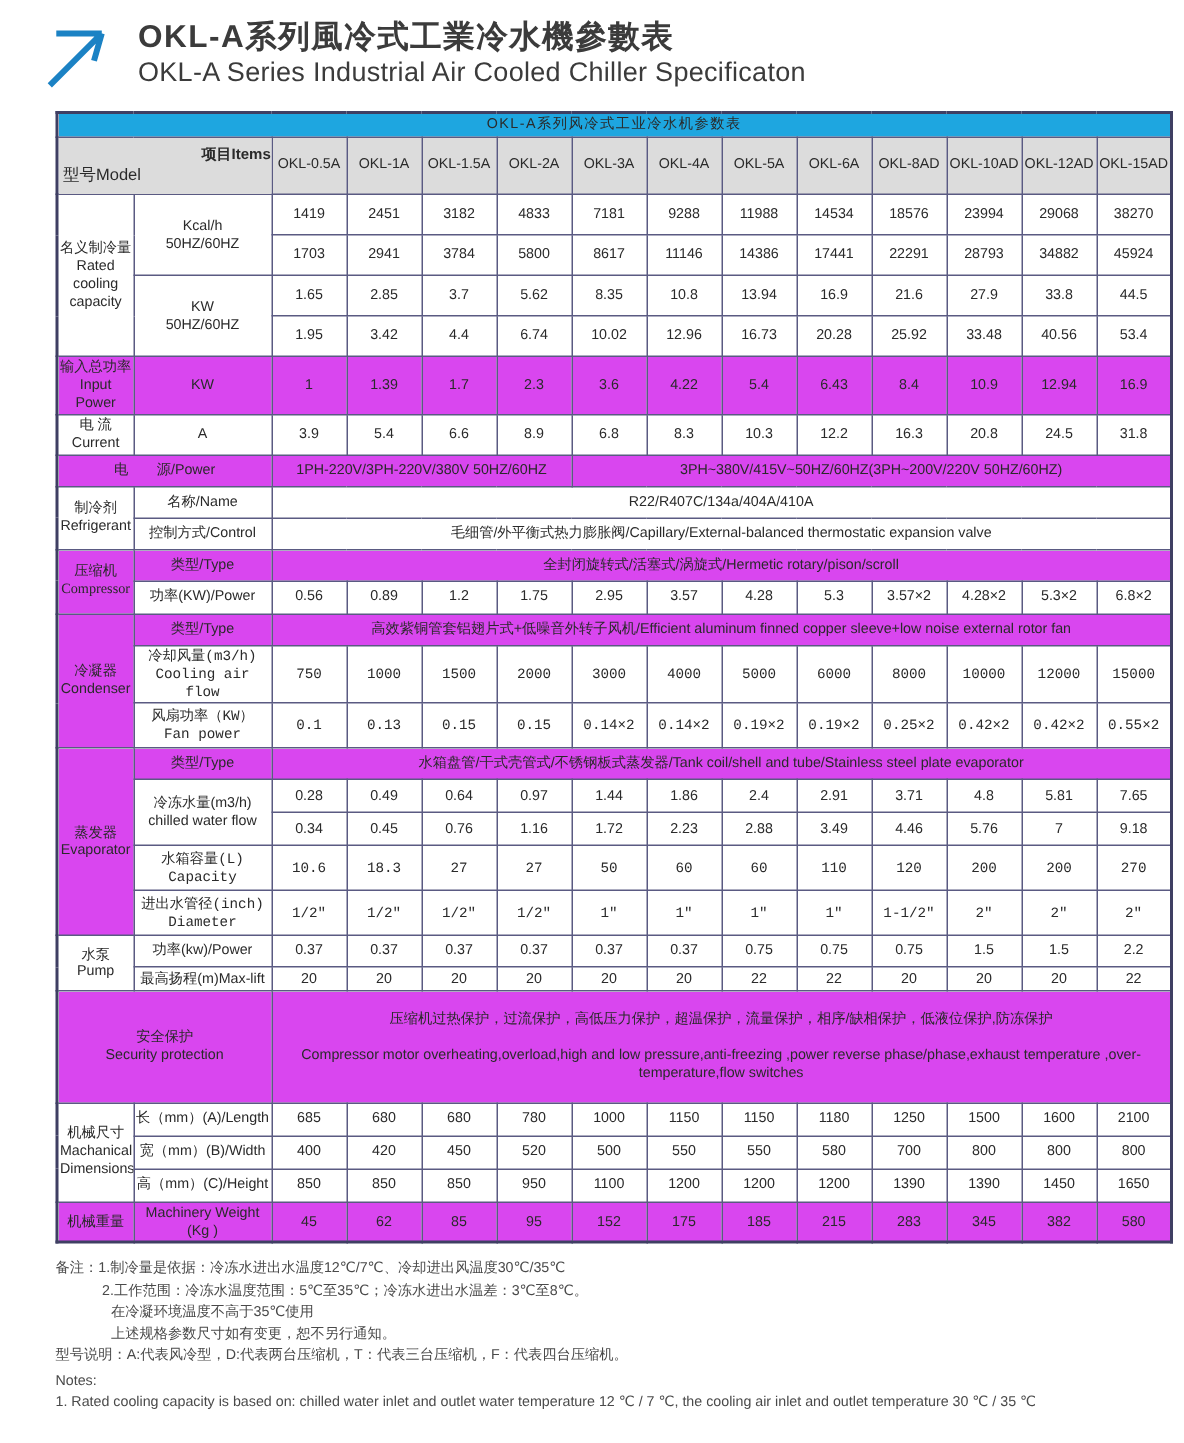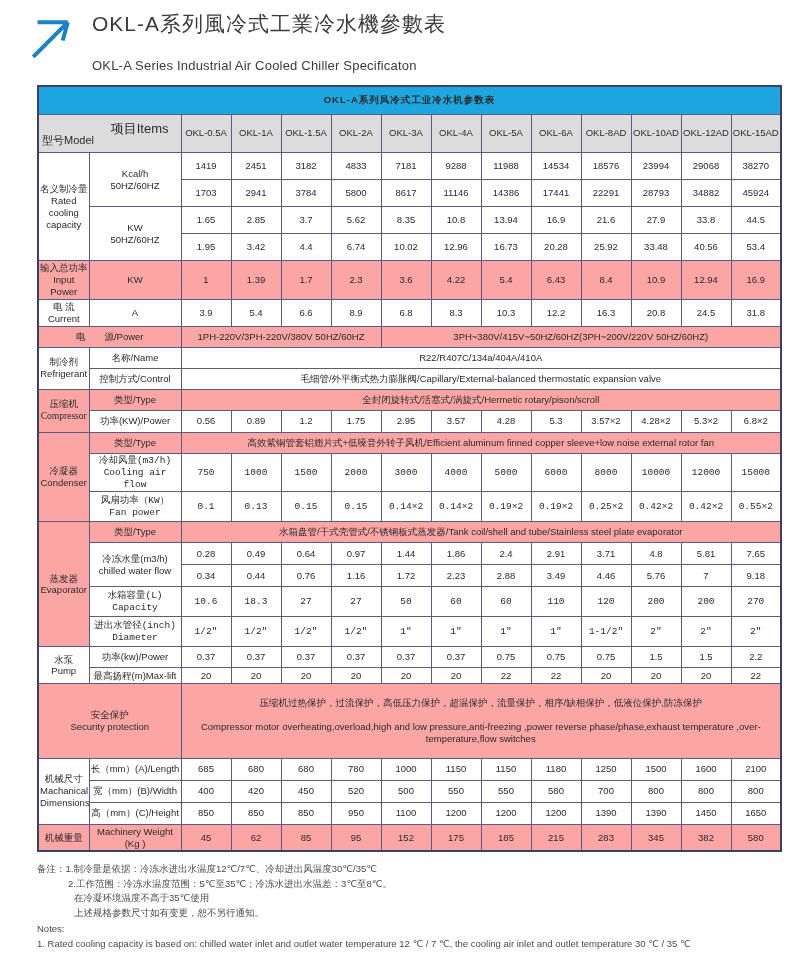--- a/index.html
+++ b/index.html
@@ -1,38 +1,38 @@
 <!DOCTYPE html>
 <html><head>
 <meta charset="utf-8">
 <style>
   * { margin:0; padding:0; box-sizing:border-box; }
   html,body { width:789px; background:#ffffff; font-family:"Liberation Sans","DejaVu Sans",sans-serif; color:#333; }
   body { height:962px; overflow:hidden; }
 
   .page-header { display:flex; align-items:flex-start; gap:12px; margin:10px 0 0 28px; }
   .logo-svg { width:52px; height:50px; margin-top:2px; }
-  .title-zh { font-size:21px; font-weight:normal; color:#3b3b3b; letter-spacing:1px; }
-  .title-en { font-size:13px; font-weight:normal; color:#3b3b3b; margin-top:20px; letter-spacing:.2px; }
+  .title-zh { font-size:21px; font-weight:bold; color:#3b3b3b; letter-spacing:1px; }
+  .title-en { font-size:18px; font-weight:normal; color:#3b3b3b; margin-top:0; letter-spacing:.2px; }
 
   table.spec { border-collapse:collapse; table-layout:fixed; width:745px; margin:12px 0 0 37px;
                border:2px solid #3f3f63; }
   table.spec td { border:1px solid #5a5a82; font-size:9.5px; text-align:center; vertical-align:middle;
                   padding:1px 1px; color:#2a2a2a; line-height:1.25; white-space:pre-line; overflow:hidden; }
-  tr.g td { background:#fca5a5;margin-top:36px; }
+  tr.g td { background:#d946ef;margin-top:36px; }
   td.g { background:#dcdcdc;font-family:Liberation Serif, serif; }
-  td.title-bar { background:#1ea6e0; color:#ffffff; font-size:17px; font-weight:bold; letter-spacing:1px;
-                 height:28px; border-color:#3f3f63; }
+  td.title-bar { background:#1ea6e0; color:#ffffff; font-size:17px; font-weight:normal; letter-spacing:1px;
+                 height:16px; border-color:#3f3f63; }
   tr.r-head td { height:27px; background:#dcdcdc; font-size:9.5px; }
   tr.h27 { height:27px; } tr.h21 { height:21px; } tr.h22 { height:22px; } tr.h30 { height:30px;font-family:Liberation Mono, monospace; } tr.h20 { height:16px; }
   tr.h33 { height:22px; }
   td.corner { position:relative; background:#dcdcdc;
               background-image:linear-gradient(to bottom right, transparent 49.4%, #5a5a82 49.4%, #5a5a82 50.6%, transparent 50.6%); }
   td.corner .c-model { position:absolute; left:3px; bottom:4px; font-size:11px; }
-  td.corner .c-items { position:absolute; right:12px; top:6px; font-size:13px; }
+  td.corner .c-items { position:absolute; right:0; top:6px; font-size:10px;font-weight:bold; }
   td.sec-text { text-align:left; padding:3px 6px; font-size:9.5px; line-height:1.45; }
   .notes { margin:10px 0 0 37px; font-size:9.5px; color:#4a4a4a; line-height:1.52; }
   .notes div { white-space:nowrap; }
   .ind1 { padding-left:31px; } .ind2 { padding-left:37px; }
   .notes-en { margin-top:2px; }
 </style>
 </head>
 <body>
 
 <div class="page-header">
@@ -268,21 +268,21 @@
         <td>1.86</td>
         <td>2.4</td>
         <td>2.91</td>
         <td>3.71</td>
         <td>4.8</td>
         <td>5.81</td>
         <td>7.65</td>
       </tr>
   <tr class="h22">
         <td>0.34</td>
-        <td>0.44</td>
+        <td>0.45</td>
         <td>0.76</td>
         <td>1.16</td>
         <td>1.72</td>
         <td>2.23</td>
         <td>2.88</td>
         <td>3.49</td>
         <td>4.46</td>
         <td>5.76</td>
         <td>7</td>
         <td>9.18</td>
@@ -429,18 +429,19 @@
         <td>580</td>
       </tr>
 </tbody>
   </table>
 
 <div class="notes">
   <div>备注：1.制冷量是依据：冷冻水进出水温度12℃/7℃、冷却进出风温度30℃/35℃</div>
   <div class="ind1">2.工作范围：冷冻水温度范围：5℃至35℃；冷冻水进出水温差：3℃至8℃。</div>
   <div class="ind2">在冷凝环境温度不高于35℃使用</div>
   <div class="ind2">上述规格参数尺寸如有变更，恕不另行通知。</div>
+  <div>型号说明：A:代表风冷型，D:代表两台压缩机，T：代表三台压缩机，F：代表四台压缩机。</div>
   <div class="notes-en">
     <div>Notes:</div>
     <div>1. Rated cooling capacity is based on: chilled water inlet and outlet water temperature 12 ℃ / 7 ℃, the cooling air inlet and outlet temperature 30 ℃ / 35 ℃</div>
 
   </div>
 </div>
 
 </body></html>

